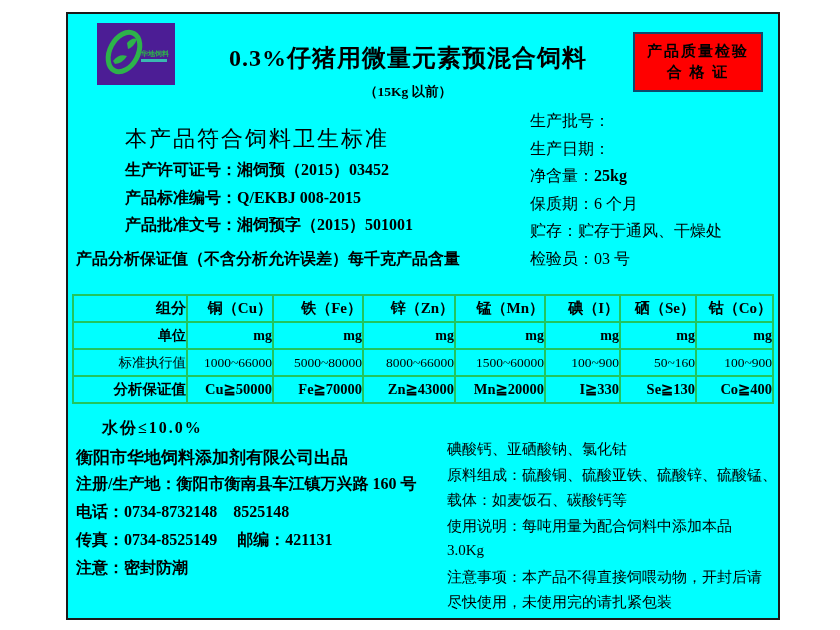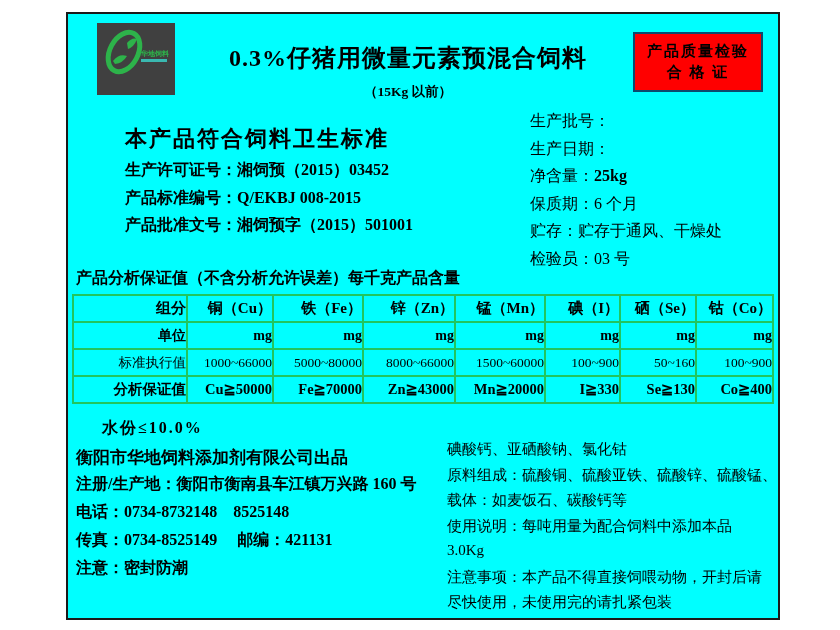--- a/index.html
+++ b/index.html
@@ -7,43 +7,43 @@
     width:840px;height:630px;background:#ffffff;position:relative;
     font-family:"Liberation Serif","DejaVu Serif",serif;color:#000;
   }
   .label{
     position:absolute;left:66px;top:12px;width:710px;height:604px;
     background:#00ffff;border:2px solid #1a1a1a;overflow:hidden;
   }
   .abs{position:absolute;}
   .line{white-space:pre-wrap;}
   
-  .logo{left:29px;top:9px;width:78px;height:72px;background:#404040;}
+  .logo{left:29px;top:9px;width:78px;height:62px;background:#4c1d95;}
   
   .titles{left:150px;top:28px;width:380px;text-align:center;}
   .title{font-size:24px;font-weight:bold;letter-spacing:1px;}
   .subtitle{font-size:13.5px;font-weight:bold;margin-top:9px;}
   .pcode{font-size:17.5px;font-weight:bold;letter-spacing:1px;margin-top:8px;}
   
   .stamp{
     left:565px;top:18px;width:126px;height:56px;background:#ff0000;
     border:2px solid #0c4a6e;display:flex;flex-direction:column;
     justify-content:center;align-items:center;
   }
   .stamp div{font-size:15px;font-weight:bold;line-height:21px;letter-spacing:2px;}
   
-  .std-heading{left:57px;top:110px;font-size:22px;font-weight:bold;letter-spacing:2px;}
+  .std-heading{left:57px;top:110px;font-size:22px;font-weight:normal;letter-spacing:2px;}
   .std-lines{left:57px;top:146px;font-size:16px;font-weight:bold;}
   .std-lines .line{height:27.5px;}
   
   .pinfo{left:462px;top:97px;font-size:16px;}
   .pinfo .line{height:27.5px;}
   .pinfo .bold{font-weight:bold;}
   
-  .caption{left:8px;top:254px;font-size:16px;font-weight:bold;}
+  .caption{left:8px;top:235px;font-size:16px;font-weight:bold;}
   .atable{left:4px;top:280px;}
   table{border-collapse:collapse;table-layout:fixed;width:700px;}
   th,td{border:2px solid #22c55e;text-align:right;padding:0;height:25px;overflow:hidden;}
   .r-head th{font-size:15px;font-weight:bold;}
   .row-label{font-size:15px;font-weight:bold;}
   .r-unit td{font-size:14px;font-weight:bold;}
   .r-std td{font-size:13.5px;font-weight:normal;}
   .r-gua td{font-size:14.5px;font-weight:bold;}
   
   .bleft{left:8px;top:404px;font-size:16px;font-weight:bold;}

